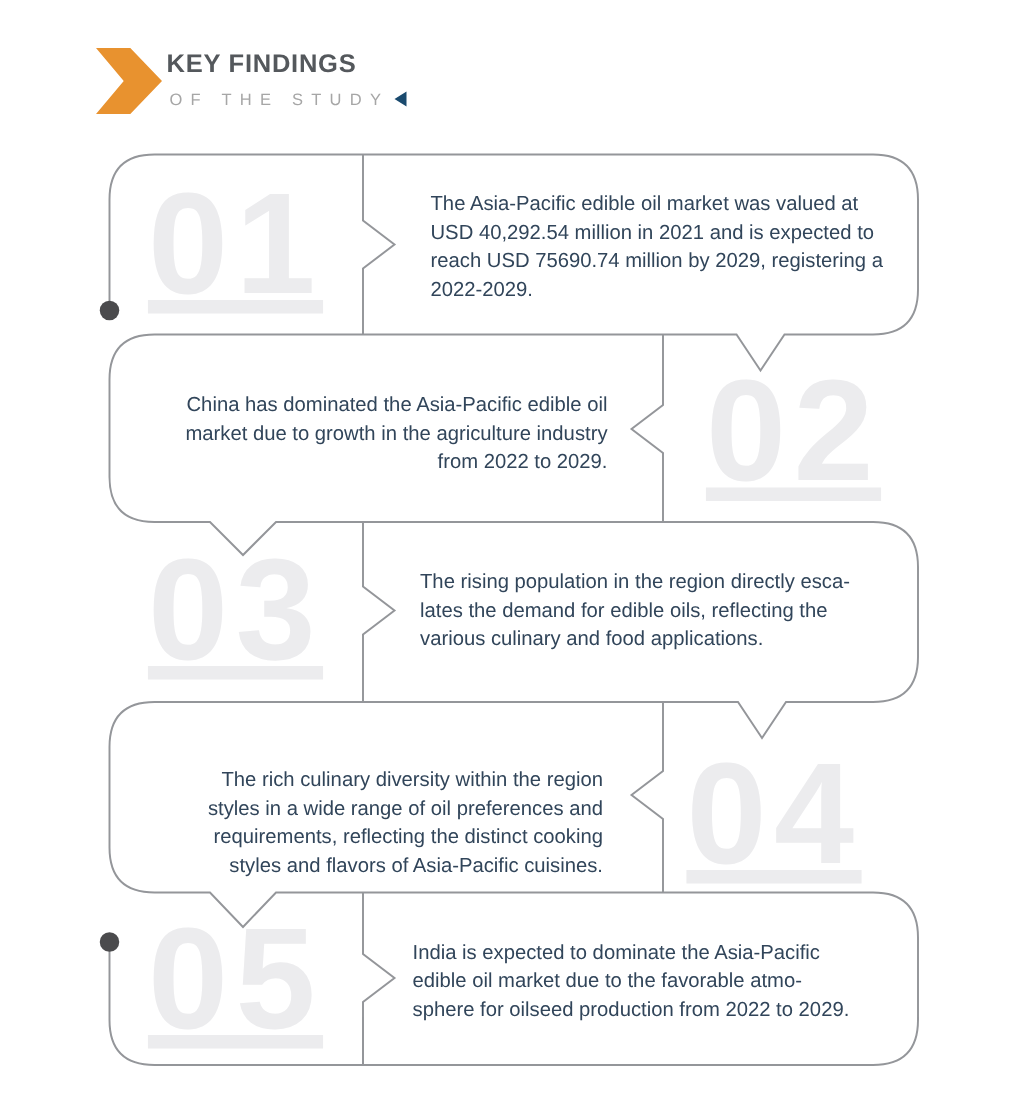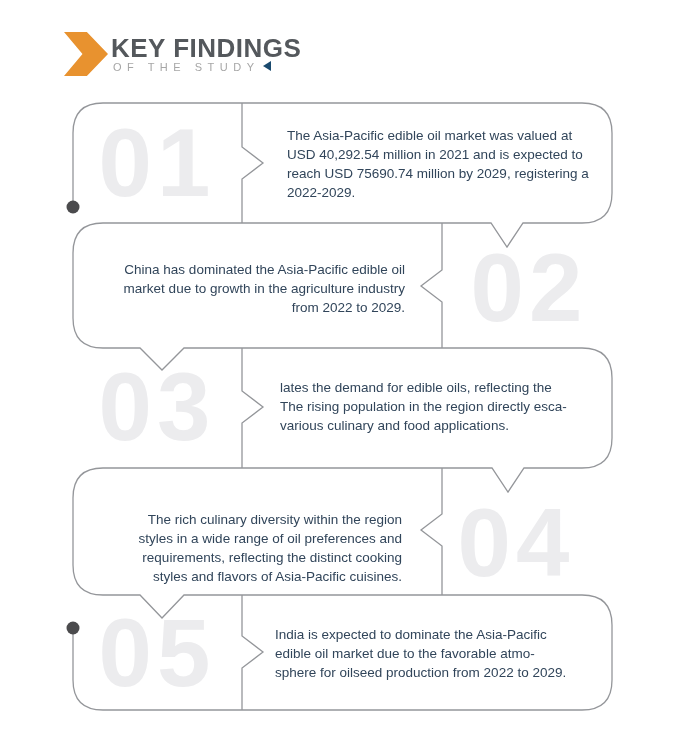--- a/index.html
+++ b/index.html
@@ -6,37 +6,37 @@
   #canvas{
     position:relative;width:690px;height:745px;background:#ffffff;overflow:hidden;
     font-family:"Liberation Sans","DejaVu Sans",sans-serif;
   }
   
   .logo-chevron{
     position:absolute;left:64px;top:32px;width:44px;height:44px;background:#E8922F;
     clip-path:polygon(0 0,52% 0,100% 50%,52% 100%,0 100%,42% 50%);
   }
   .title{
-    position:absolute;left:111px;top:33px;font-size:26px;font-weight:bold;
+    position:absolute;left:111px;top:33px;font-size:17px;font-weight:bold;
     color:#54585C;letter-spacing:.5px;white-space:nowrap;
   }
   .subtitle-row{position:absolute;left:113px;top:61px;display:flex;gap:6px;}
   .subtitle{
     font-size:11px;color:#A6A6A6;letter-spacing:5.5px;white-space:nowrap;font-weight:500;
   }
   .subtitle-marker{
     width:0;height:0;border-top:5px solid transparent;border-bottom:5px solid transparent;
     border-right:8px solid #1A4A6E;margin-left:-2px;
   }
   
   svg.outline{position:absolute;left:0;top:0;}
   
   .big-num{
     position:absolute;width:164px;height:100px;display:flex;align-items:center;justify-content:center;
-    font-size:96px;font-weight:bold;color:#ECECEE;letter-spacing:5px;line-height:1;
+    font-size:96px;font-weight:bold;color:#ECECEE;letter-spacing:5px;line-height:1;text-decoration:underline;
   }
   
   .finding-text{position:absolute;font-size:13.5px;line-height:19px;color:#31455A;}
   .finding-text.align-right{text-align:right;}
   .finding-text div{white-space:nowrap;}
 </style>
 </head>
 <body>
 
 <div id="canvas">
@@ -95,22 +95,22 @@
 
   <div class="big-num" style="left:447px;top:238px;">02</div>
   <div class="finding-text align-right" style="left:90px;top:260px;width:315px;">
     <div>China has dominated the Asia-Pacific edible oil</div>
     <div>market due to growth in the agriculture industry</div>
     <div>from 2022 to 2029.</div>
   </div>
 
   <div class="big-num" style="left:75px;top:357px;text-align:center;">03</div>
   <div class="finding-text" style="left:280px;top:378px;width:332px;">
+    <div>The rising population in the region directly esca-</div>
     <div>lates the demand for edible oils, reflecting the</div>
-    <div>The rising population in the region directly esca-</div>
     <div>various culinary and food applications.</div>
   </div>
 
   <div class="big-num" style="left:434px;top:481px;margin-top:12px;">04</div>
   <div class="finding-text align-right" style="left:90px;top:510px;width:312px;">
     <div>The rich culinary diversity within the region</div>
     <div>styles in a wide range of oil preferences and</div>
     <div>requirements, reflecting the distinct cooking</div>
     <div>styles and flavors of Asia-Pacific cuisines.</div>
   </div>

